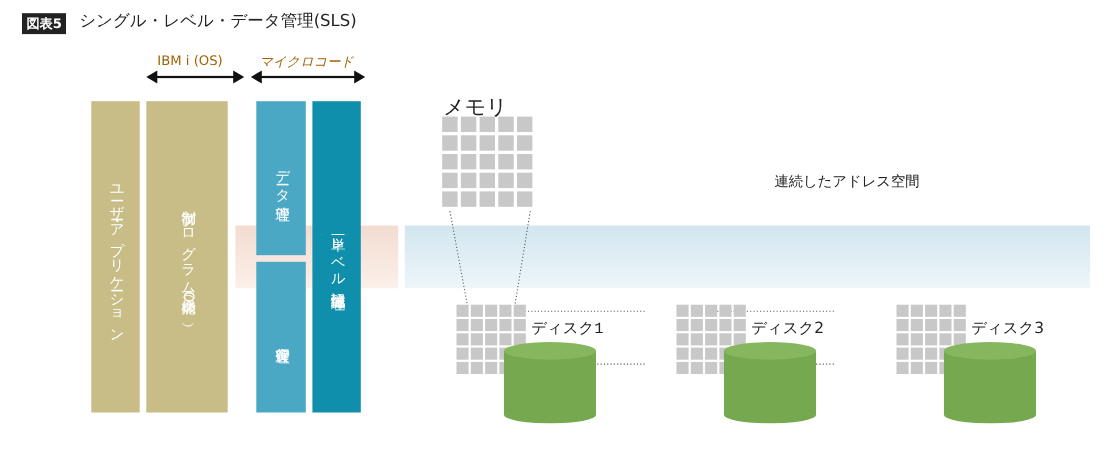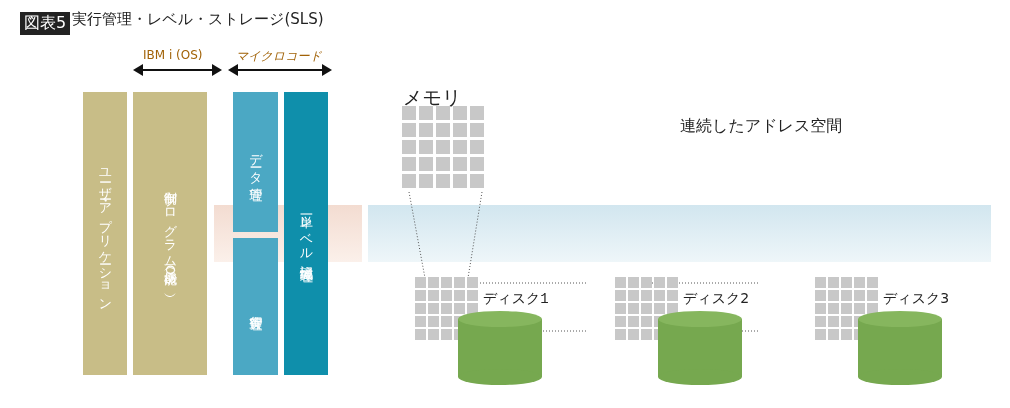--- a/index.html
+++ b/index.html
@@ -1,44 +1,44 @@
 <!DOCTYPE html>
 <html><head>
 <meta charset="utf-8">
 <style>
   html,body{margin:0;padding:0;background:#fff;}
   body{width:1010px;height:408px;position:relative;overflow:hidden;font-family:"DejaVu Sans",sans-serif;color:#222;}
   .abs{position:absolute;}
-  .fig-tag{left:20px;top:12px;background:#222;color:#fff;font-size:16px;padding:1px 4px;font-weight:normal;}
+  .fig-tag{left:20px;top:12px;background:#222;color:#fff;font-size:12px;padding:1px 4px;font-weight:bold;}
   .fig-title{left:72px;top:10px;font-size:15px;color:#222;}
   .hdr{font-size:12px;color:#a16207;}
   .arrow{height:2px;background:#111;}
   .arrow:before,.arrow:after{content:"";position:absolute;top:-5px;border-top:6px solid transparent;border-bottom:6px solid transparent;}
   .arrow:before{left:-2px;border-right:10px solid #111;}
   .arrow:after{right:-2px;border-left:10px solid #111;}
   .col{display:flex;align-items:center;justify-content:center;}
   .vtext{writing-mode:vertical-rl;color:#fff;font-size:13px;letter-spacing:1px;}
   .tan{background:#c8bd87;}
   .blue1{background:#4ba8c4;}
   .blue2{background:#0f8fab;}
   .band-pink{left:214px;top:205px;width:148px;height:57px;background:linear-gradient(#f3dcd1,#fbf0ea);}
   .band-blue{left:368px;top:205px;width:623px;height:57px;background:linear-gradient(#d2e6ef,#eef6f9);}
   .grid{display:grid;gap:3px;}
   .cell{width:14px;height:14px;background:#c8c8c8;}
   .small .cell{width:11px;height:11px;}
   .small{gap:2px;}
   .disk-label{font-size:14px;color:#222;}
   .cyl{width:84px;height:74px;}
-  .note{font-size:16px;color:#222;line-height:18px;}
+  .note{font-size:13px;color:#222;text-align:center;line-height:18px;margin-top:40px;}
 </style>
 </head>
 <body>
 
 <div class="abs fig-tag">図表5</div>
-<div class="abs fig-title">実行管理・レベル・ストレージ(SLS)</div>
+<div class="abs fig-title">シングル・レベル・データ管理(SLS)</div>
 
 <div class="abs hdr" style="left:143px;top:48px;">IBM i (OS)</div>
 <div class="abs hdr" style="left:236px;top:48px;font-style:italic;">マイクロコード</div>
 <div class="abs arrow" style="left:135px;top:69px;width:85px;"></div>
 <div class="abs arrow" style="left:230px;top:69px;width:100px;"></div>
 
 <div class="abs band-pink"></div>
 <div class="abs band-blue"></div>
 
 <div class="abs col tan" style="left:83px;top:92px;width:44px;height:283px;">

